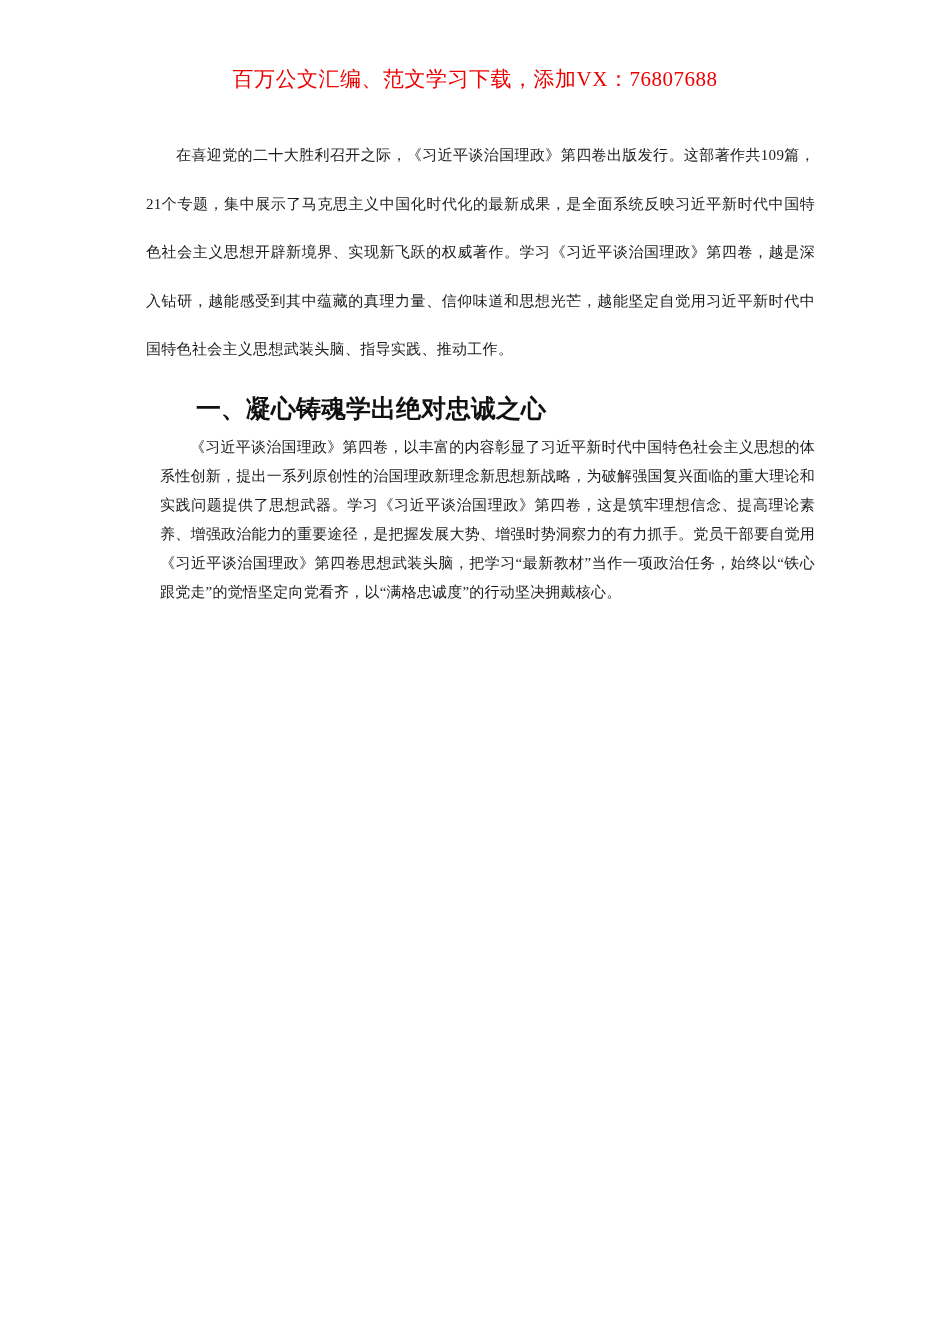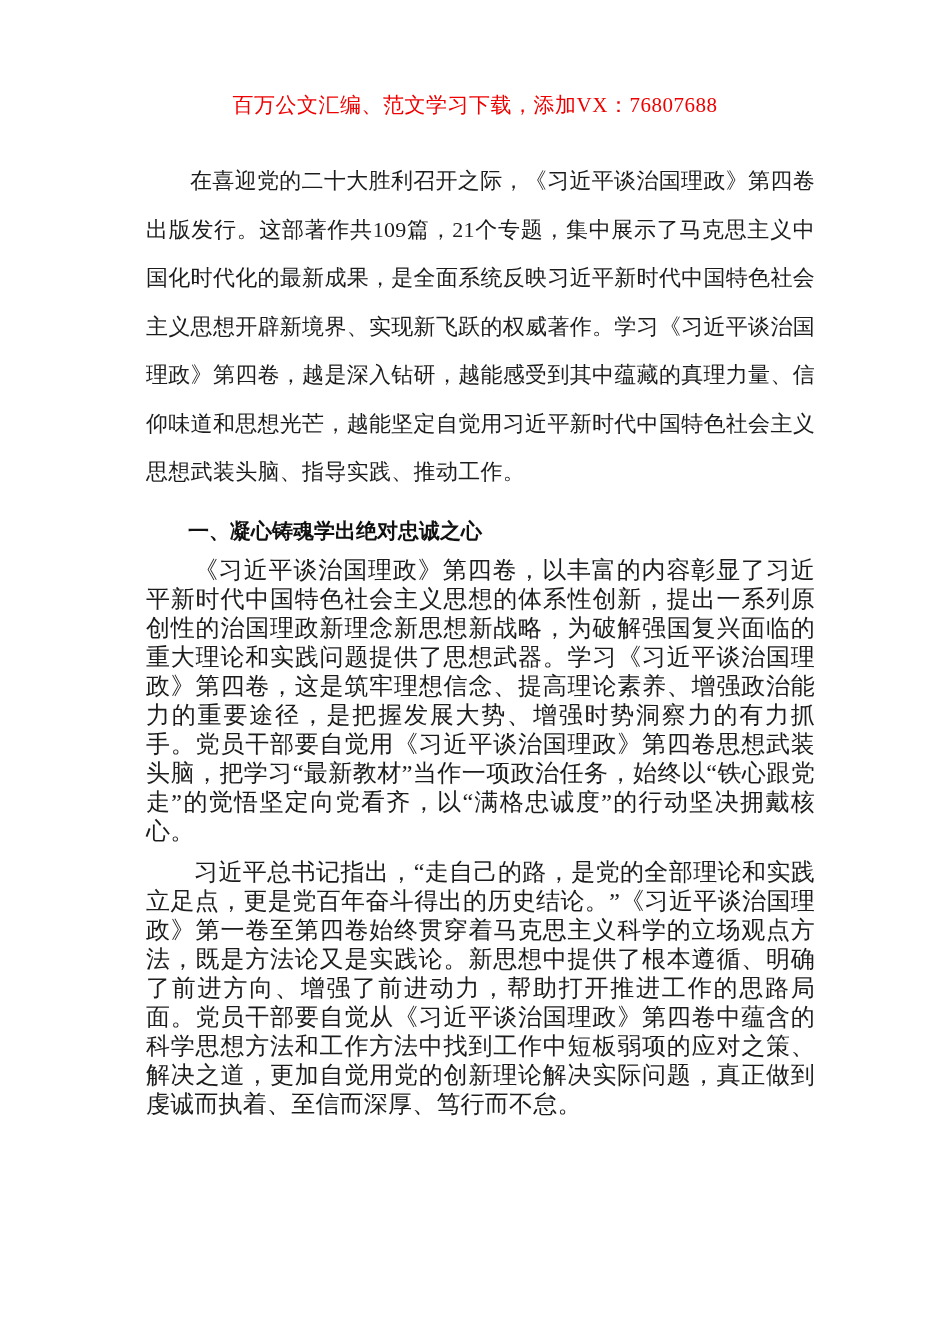--- a/index.html
+++ b/index.html
@@ -15,49 +15,49 @@
     color: #1c1c1c;
   }
   .page {
     width: 950px;
     height: 1344px;
     background: #ffffff;
     box-sizing: border-box;
     position: relative;
   }
   .promo {
-    padding-top: 91px;
+    padding-top: 65px;
     text-align: center;
     font-size: 21px;
     letter-spacing: 0.5px;
     font-weight: 400;
   }
   .content {
     box-sizing: border-box;
     padding: 38px 135px 0 146px;
   }
   .intro {
     margin: 0;
-    font-size: 22px;
+    font-size: 15px;
     line-height: 48.5px;
     text-align: justify;
     text-indent: 2em;
     letter-spacing: 0.3px;
   }
   .sec-heading {
     margin: 20px 0 10px 0;
-    font-size: 21px;
+    font-size: 25px;
     font-weight: bold;
     text-indent: 2em;
     line-height: 29px;
     color: #111111;
   }
   .sec-body {
-    margin: 0 0 12px 0;
-    font-size: 24px;
+    margin: 0 0 12px 14px;
+    font-size: 15px;
     line-height: 29px;
     text-align: justify;
     text-indent: 2em;
     letter-spacing: 0.2px;
     font-family: Liberation Serif, serif;
   }
 </style>
 </head>
 <body>
 
@@ -65,17 +65,16 @@
 
   <div class="promo" style="color: rgb(238, 0, 0);">百万公文汇编、范文学习下载，添加VX：76807688</div>
 
   <div class="content">
 
     <p class="intro">在喜迎党的二十大胜利召开之际，《习近平谈治国理政》第四卷出版发行。这部著作共109篇，21个专题，集中展示了马克思主义中国化时代化的最新成果，是全面系统反映习近平新时代中国特色社会主义思想开辟新境界、实现新飞跃的权威著作。学习《习近平谈治国理政》第四卷，越是深入钻研，越能感受到其中蕴藏的真理力量、信仰味道和思想光芒，越能坚定自觉用习近平新时代中国特色社会主义思想武装头脑、指导实践、推动工作。</p>
 
     <h2 class="sec-heading">一、凝心铸魂学出绝对忠诚之心</h2>
     <p class="sec-body">《习近平谈治国理政》第四卷，以丰富的内容彰显了习近平新时代中国特色社会主义思想的体系性创新，提出一系列原创性的治国理政新理念新思想新战略，为破解强国复兴面临的重大理论和实践问题提供了思想武器。学习《习近平谈治国理政》第四卷，这是筑牢理想信念、提高理论素养、增强政治能力的重要途径，是把握发展大势、增强时势洞察力的有力抓手。党员干部要自觉用《习近平谈治国理政》第四卷思想武装头脑，把学习“最新教材”当作一项政治任务，始终以“铁心跟党走”的觉悟坚定向党看齐，以“满格忠诚度”的行动坚决拥戴核心。</p>
 
-    <p class="sec-body">习近平总书记指出，“走自己的路，是党的全部理论和实践立足点，更是党百年奋斗得出的历史结论。”《习近平谈治国理政》第一卷至第四卷始终贯穿着马克思主义科学的立场观点方法，既是方法论又是实践论。新思想中提供了根本遵循、明确了前进方向、增强了前进动力，帮助打开推进工作的思路局面。党员干部要自觉从《习近平谈治国理政》第四卷中蕴含的科学思想方法和工作方法中找到工作中短板弱项的应对之策、解决之道，更加自觉用党的创新理论解决实际问题，真正做到虔诚而执着、至信而深厚、笃行而不怠。</p>
 
 
   </div>
 </div>
 
 </body></html>

